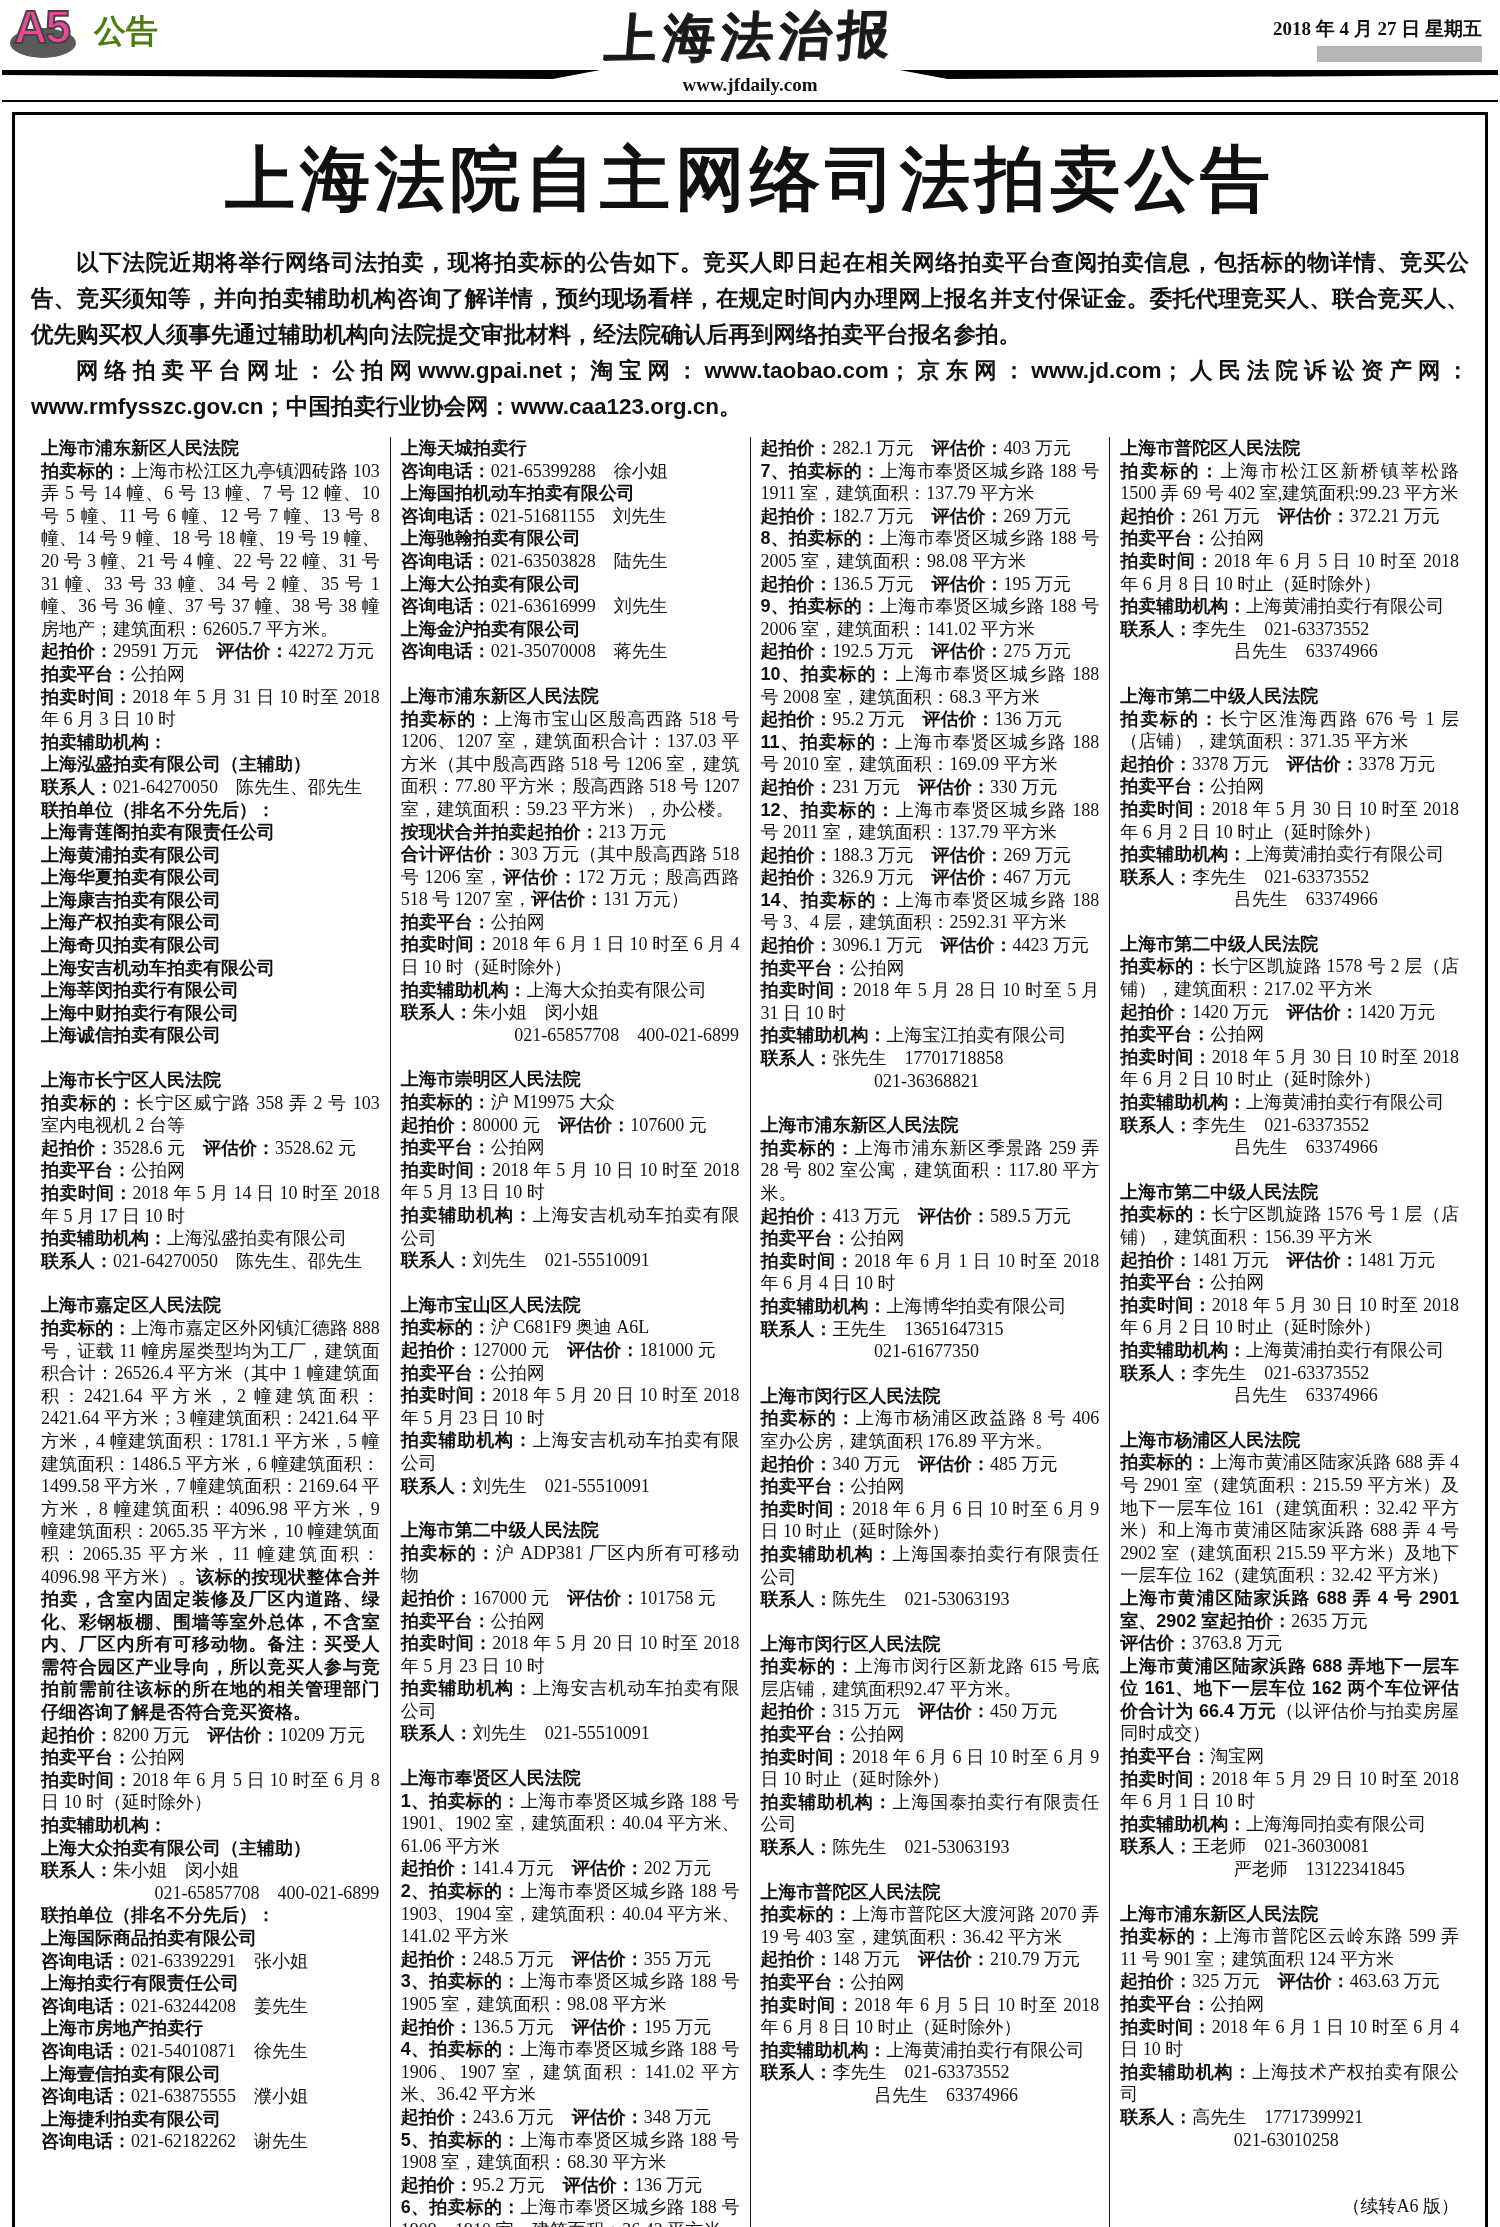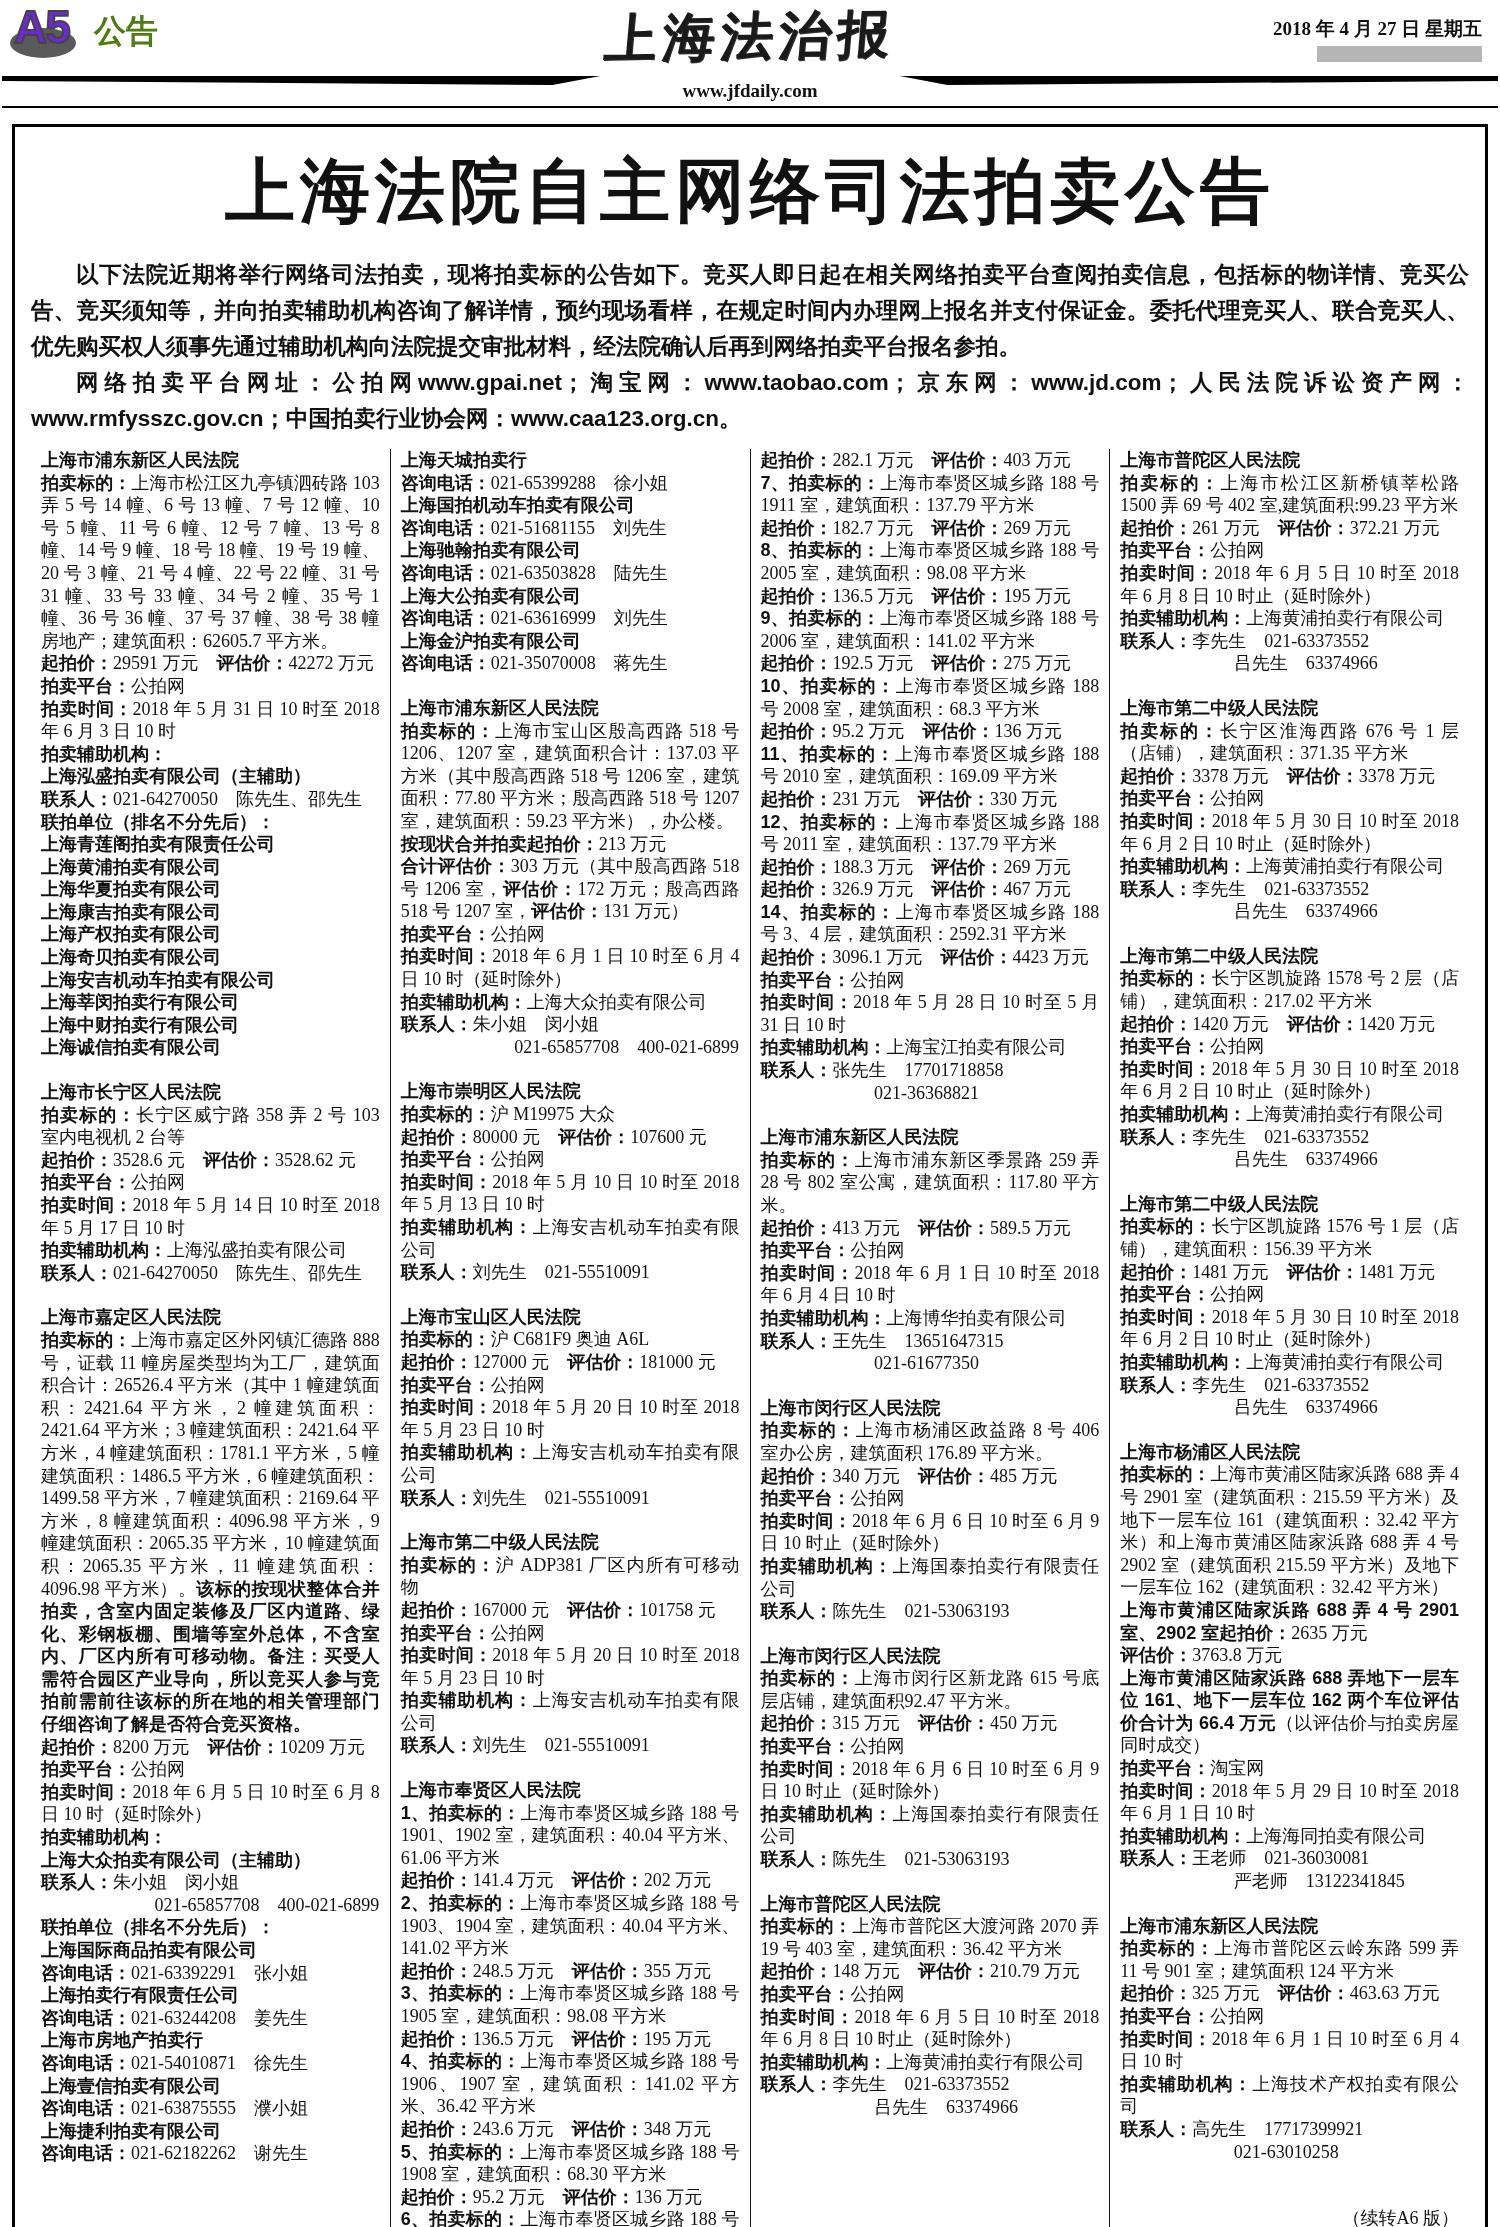--- a/index.html
+++ b/index.html
@@ -3,29 +3,29 @@
 <meta charset="utf-8">
 <style>
   html,body{margin:0;padding:0;width:1500px;height:2227px;overflow:hidden;background:#fff;color:#111;}
   body{font-family:"Liberation Serif","DejaVu Serif",serif;}
   .sans{font-family:"Liberation Sans","DejaVu Sans",sans-serif;}
 
   
   .masthead-row{position:relative;height:62px;padding:0 14px;}
   .badge-wrap{position:absolute;left:10px;top:2px;width:200px;height:58px;}
   .badge-ellipse{position:absolute;left:0;top:26px;width:66px;height:30px;background:#5a5a5a;border-radius:50%;}
-  .badge-a5{position:absolute;left:4px;top:-2px;font-family:"Liberation Sans",sans-serif;font-weight:bold;font-size:46px;color:#6d28d9;-webkit-text-stroke:2px #444;text-stroke:2px #444;letter-spacing:-2px;}
+  .badge-a5{position:absolute;left:4px;top:-2px;font-family:"Liberation Sans",sans-serif;font-weight:bold;font-size:46px;color:#ec4899;-webkit-text-stroke:2px #444;text-stroke:2px #444;letter-spacing:-2px;}
   .section-label{position:absolute;left:84px;top:8px;font-family:"Liberation Sans",sans-serif;font-weight:bold;font-size:32px;color:#4d7c0f;}
   .masthead-center{position:absolute;left:0;right:0;top:2px;text-align:center;}
   .masthead-logo{font-family:"Liberation Serif","DejaVu Serif",serif;font-weight:bold;font-size:52px;letter-spacing:6px;transform:skewX(-6deg) rotate(-1deg);display:inline-block;color:#1a1a1a;text-shadow:1px 1px 0 #333;}
   .date-text{position:absolute;right:18px;top:16px;font-family:"Liberation Serif",serif;font-weight:bold;font-size:19px;}
   .date-bar{position:absolute;right:18px;top:46px;width:165px;height:16px;background:#b5b5b5;}
 
   
-  .band{position:relative;height:34px;margin:14px 2px;}
+  .band{position:relative;height:34px;margin:8px 2px;}
   .band-left,.band-right{position:absolute;top:0;height:9px;background:#000;width:40%;}
   .band-left{left:0;clip-path:polygon(0 0,100% 0,92% 100%,0 55%);}
   .band-right{right:0;clip-path:polygon(0 0,100% 0,100% 55%,8% 100%);}
   .band-thin{position:absolute;left:0;right:0;top:30px;height:2px;background:#000;}
   .band-site{position:absolute;left:0;right:0;top:4px;text-align:center;font-family:"Liberation Serif",serif;font-weight:bold;font-size:19px;}
 
   
   .main-box{margin:4px 12px 0;border:3px solid #000;padding:8px 16px 6px;}
   .big-title{text-align:center;font-family:Liberation Serif, serif;font-weight:bold;font-size:70px;letter-spacing:5px;margin:10px 0 18px;}
   .intro p{margin:0;text-indent:2em;font-family:"Liberation Sans",sans-serif;font-weight:bold;font-size:22.5px;line-height:36px;text-align:justify;}

